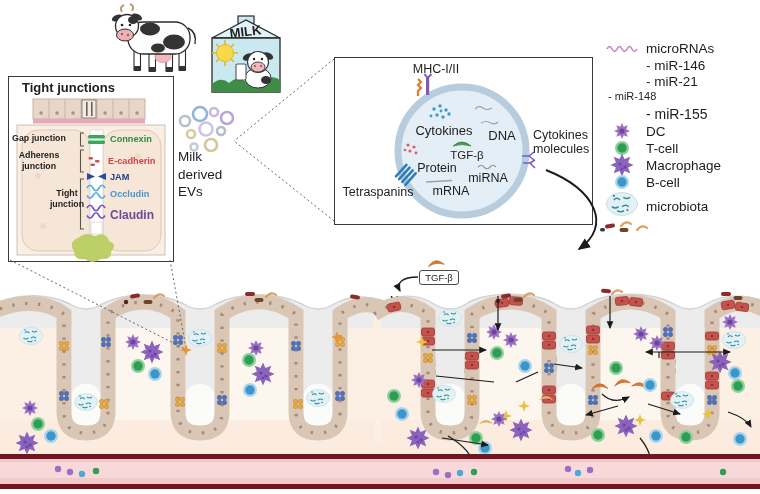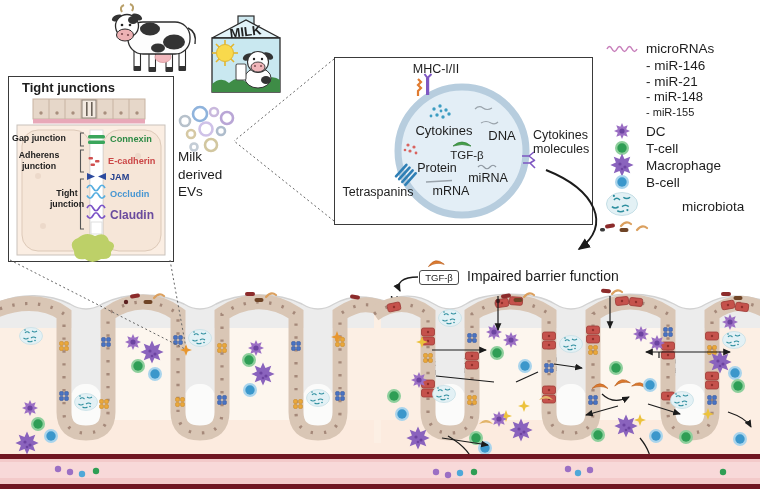--- a/index.html
+++ b/index.html
@@ -308,45 +308,44 @@
   <div class="lbl ctr" style="left:338px;top:185px;width:80px;font-size:12.5px;">Tetraspanins</div>
   <div class="lbl" style="left:533px;top:128px;width:62px;font-size:12.5px;line-height:1.15;">Cytokines
 molecules</div>
 
   <svg style="left:606px;top:41px" width="38" height="14" viewBox="0 0 38 14">
     <path d="M1,8 q2.5,-5 5,0 q2.5,5 5,0 q2.5,-5 5,0 q2.5,5 5,0 q2.5,-5 5,0 q2.5,5 5,0" stroke="#c77dba" stroke-width="1.5" fill="none"></path>
   </svg>
   <div class="lbl" style="left:646px;top:41px;font-size:13.5px;">microRNAs</div>
   <div class="lbl" style="left:646px;top:58px;font-size:13.5px;">- miR-146</div>
   <div class="lbl" style="left:646px;top:74px;font-size:13.5px;">- miR-21</div>
-  <div class="lbl" style="left:646px;top:90px;font-size:13px;">- miR-148</div>
-  <div class="lbl" style="left:646px;top:106px;font-size:11px;">- miR-155</div>
+  <div class="lbl" style="left:608px;top:90px;font-size:11px;">- miR-148</div>
+  <div class="lbl" style="left:646px;top:106px;font-size:14px;">- miR-155</div>
   <svg style="left:600px;top:118px" width="50" height="120" viewBox="0 0 50 120">
     <use href="#gDC" x="22" y="13"></use>
     <use href="#gT" x="22" y="30"></use>
     <use href="#gMac" x="22" y="47"></use>
     <use href="#gB" x="22" y="64"></use>
     <g transform="translate(22,86) scale(1.35)">
         <use href="#gMicro"></use>
       </g>
     <g>
       <use href="#gBactR" x="10" y="108" transform="rotate(-8 10 108)"></use>
       <use href="#gBactT" x="26" y="106"></use>
       <use href="#gBactBr" x="24" y="112"></use>
       <rect x="0" y="110" width="5" height="3.4" rx="1.6" fill="#3a3a3a"></rect>
       <use href="#gBactT" x="42" y="110"></use>
     </g>
   </svg>
   <div class="lbl" style="left:646px;top:124px;font-size:13.5px;">DC</div>
   <div class="lbl" style="left:646px;top:141px;font-size:13.5px;">T-cell</div>
   <div class="lbl" style="left:646px;top:158px;font-size:13.5px;">Macrophage</div>
   <div class="lbl" style="left:646px;top:175px;font-size:13.5px;">B-cell</div>
-  <div class="lbl" style="left:646px;top:199px;font-size:13.5px;margin-left:36px;">microbiota</div>
-
-  <div class="lbl" style="left:467px;top:268px;font-size:14px;">Impaired barrier function</div>
+  <div class="lbl" style="left:646px;top:199px;font-size:13.5px;">microbiota</div>
+
   <div class="lbl" style="left:26px;top:295px;font-size:10.5px;">Mucus</div>
   <div class="lbl" style="left:20px;top:334px;font-size:10.5px;">Epithelial
 cells</div>
   <div class="lbl" style="left:28px;top:464px;font-size:10.5px;">Circulation</div>
   <div class="lbl" style="left:390px;top:294px;font-size:10.5px;">Mucus</div>
   <div class="lbl" style="left:386px;top:332px;font-size:10.5px;">Epithelial
 cells</div>
   <div class="lbl" style="left:392px;top:464px;font-size:10.5px;">Circulation</div>
   <div class="wbox" style="left:419px;top:270px;width:38px;height:13px;font-size:9.5px;line-height:13px;">TGF-β</div>
   <div class="chipblue" style="left:407px;top:358px;width:46px;">Disruption

